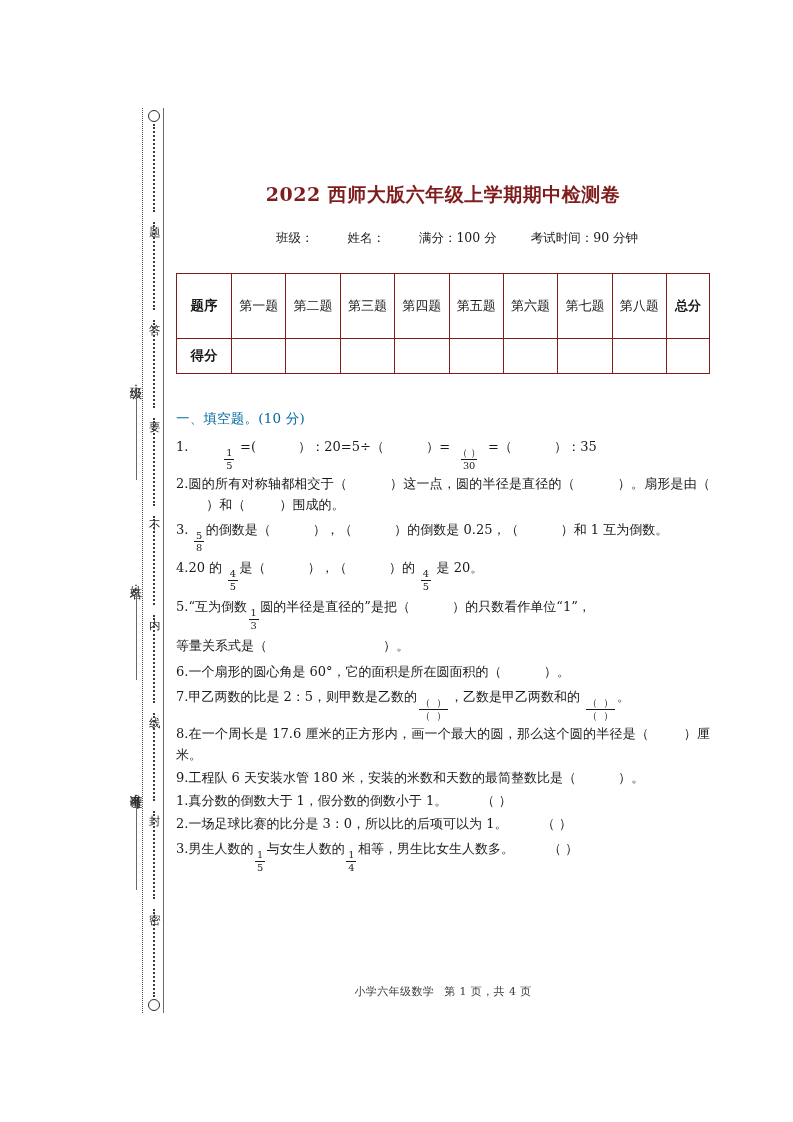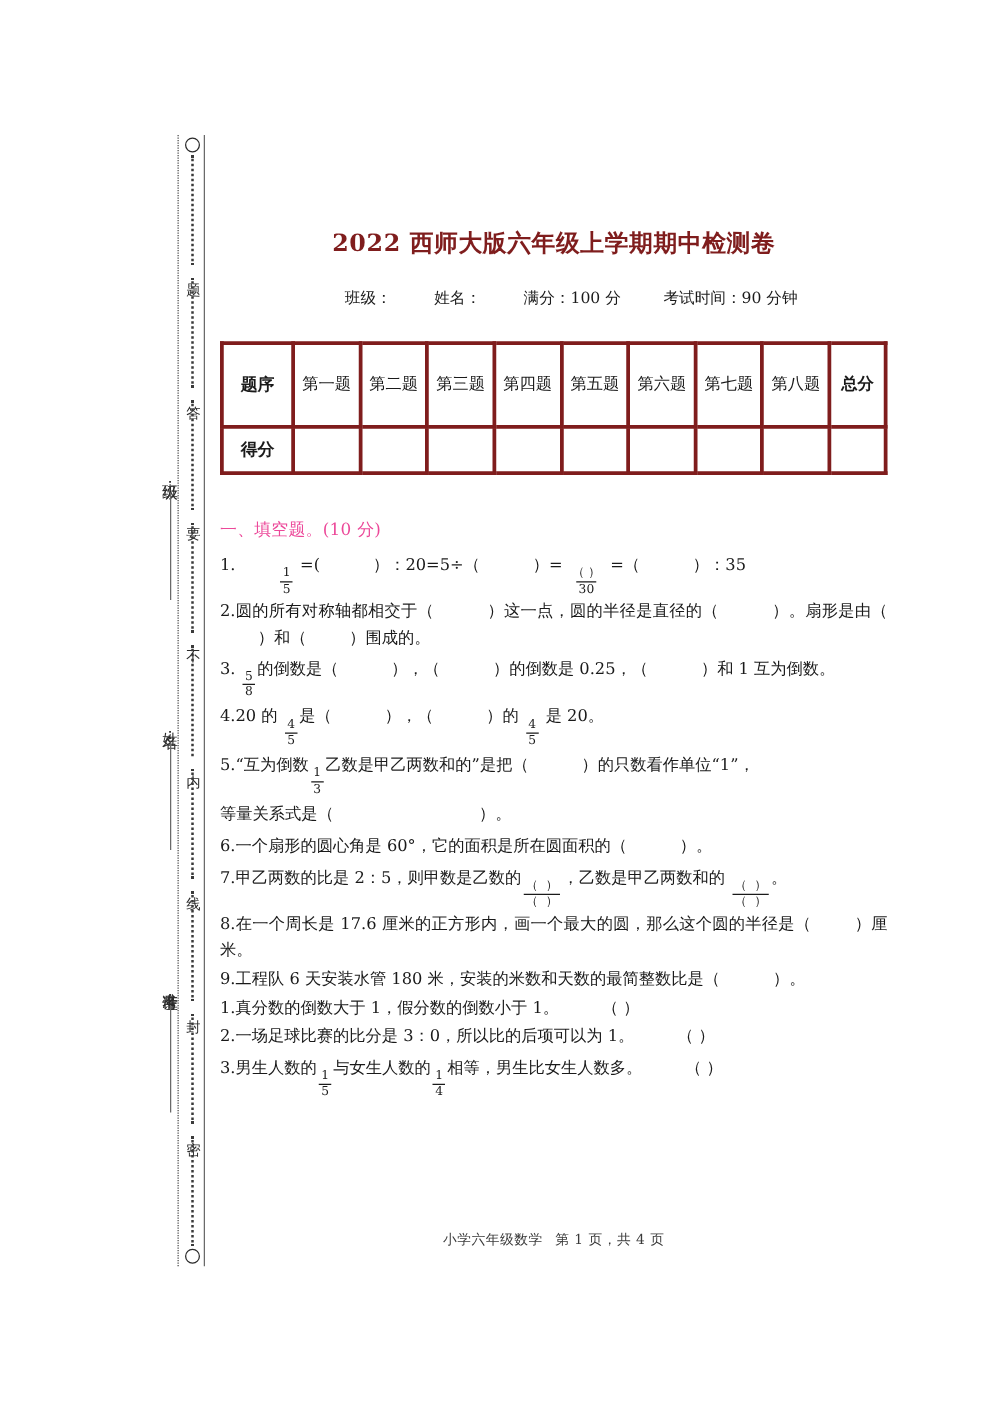--- a/index.html
+++ b/index.html
@@ -139,21 +139,21 @@
   }
 
   
   #score-table {
     margin-top: 26px;
     border-collapse: collapse;
     width: 100%;
     table-layout: fixed;
   }
   #score-table td {
-    border: 3px solid #7f1d1d;
+    border: 1px solid #7f1d1d;
     text-align: center;
     vertical-align: middle;
     font-size: 13px;
     color: #1a1a1a;
   }
   #score-table .rowhead {
     font-weight: bold;
     width: 52px;
     font-size: 13.5px;
   }
@@ -171,21 +171,21 @@
     height: 32px;
   }
 
   
   #content {
     margin-top: 34px;
     font-size: 13px;
     line-height: 1.62;
   }
   .sec-head {
-    color: #ec4899;
+    color: #0369a1;
     font-size: 13.5px;
     margin: 8px 0 4px 0;
     letter-spacing: 0.2px;
   }
   #sec2-head {
     margin-top: 7px;
   }
   .q {
     margin: 2px 0 1px 0;
     text-align: justify;
@@ -377,21 +377,21 @@
         <span class="num">4</span>
         <span class="den">5</span>
       </span>
       <span>是 20。</span>
     </div>
 
     <div class="q tall">
       <span>5.</span><span>“互为倒数</span><span class="frac">
         <span class="num">1</span>
         <span class="den">3</span>
-      </span><span>乙数是甲乙两数和的”是把（</span>
+      </span><span>圆的半径是直径的”是把（</span>
       <span class="gap"></span>
       <span>）的只数看作单位“1”，</span>
     </div>
     <div class="q tall">
       <span>等量关系式是（</span>
       <span class="gap-wide"></span>
       <span>）。</span>
     </div>
 
     <div class="q">

